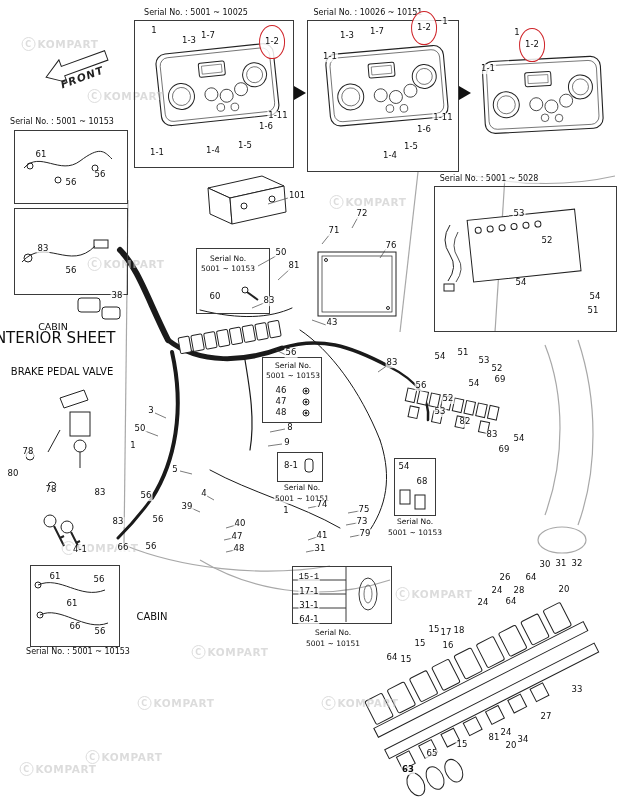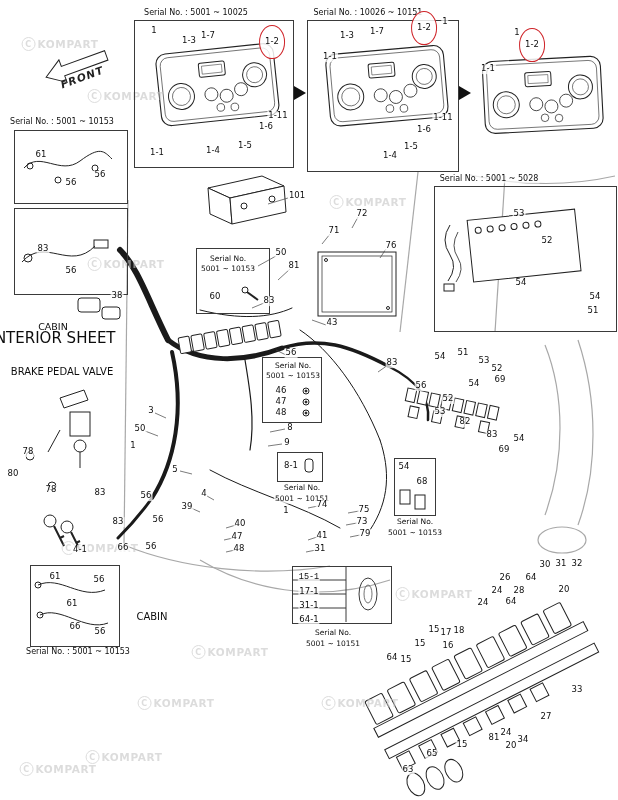--- a/index.html
+++ b/index.html
@@ -407,17 +407,17 @@
       <div class="lbl" style="left: 392px; top: 658px;">64</div>
       <div class="lbl" style="left: 406px; top: 660px;">15</div>
       <div class="lbl" style="left: 577px; top: 690px;">33</div>
       <div class="lbl" style="left: 546px; top: 717px;">27</div>
       <div class="lbl" style="left: 506px; top: 733px;">24</div>
       <div class="lbl" style="left: 523px; top: 740px;">34</div>
       <div class="lbl" style="left: 494px; top: 738px;">81</div>
       <div class="lbl" style="left: 511px; top: 746px;">20</div>
       <div class="lbl" style="left: 462px; top: 745px;">15</div>
       <div class="lbl" style="left: 432px; top: 754px;">65</div>
-      <div class="lbl" style="left: 408px; top: 770px;">63</div>
+      <div class="lbl" style="left: 408px; top: 770px; font-weight: bold;">63</div>
     </div>
 
   <div class="front">FRONT</div>
 </div>
 
 </body></html>

